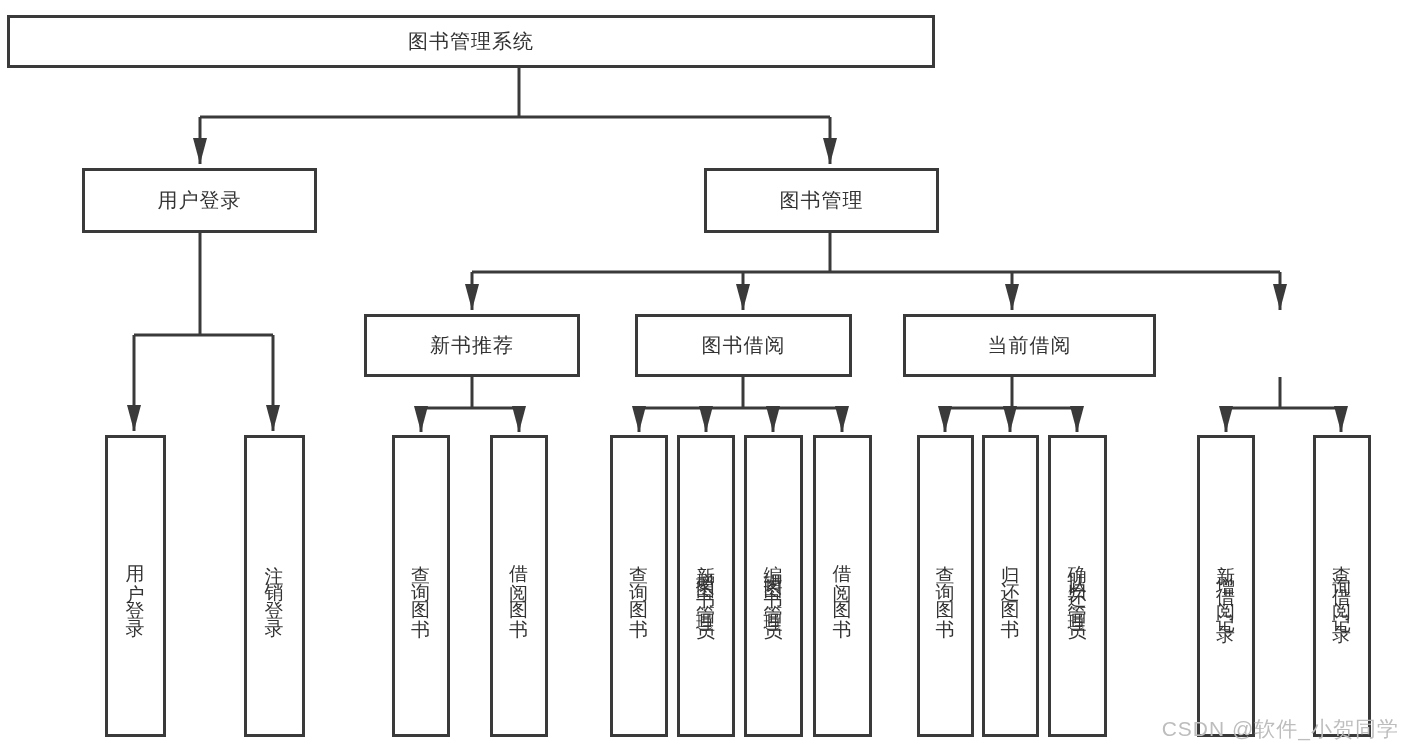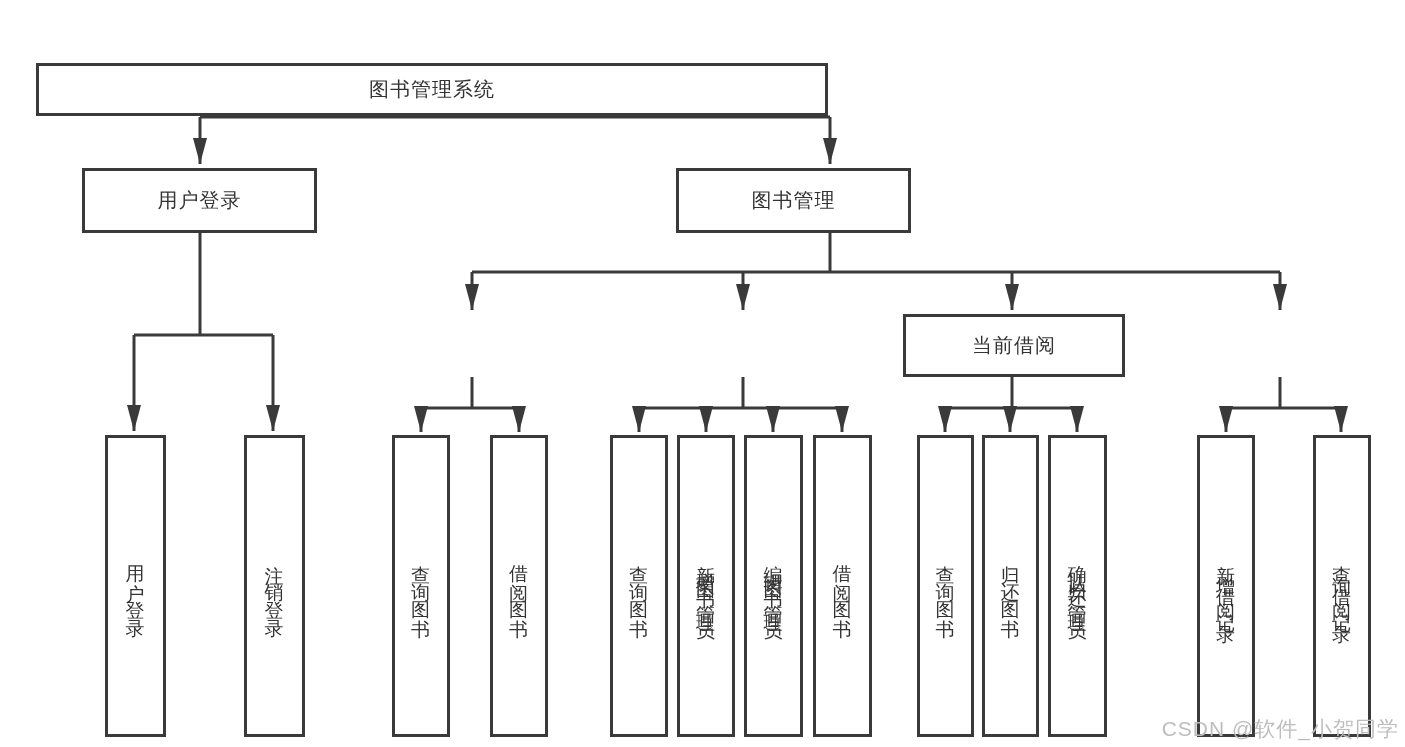--- a/index.html
+++ b/index.html
@@ -104,26 +104,28 @@
       <line x1="1010" y1="408" x2="1010" y2="432" marker-end="url(#arrowhead)"></line>
       <line x1="1077" y1="408" x2="1077" y2="432" marker-end="url(#arrowhead)"></line>
 
       <line x1="1280" y1="377" x2="1280" y2="408"></line>
       <line x1="1226" y1="408" x2="1341" y2="408"></line>
       <line x1="1226" y1="408" x2="1226" y2="432" marker-end="url(#arrowhead)"></line>
       <line x1="1341" y1="408" x2="1341" y2="432" marker-end="url(#arrowhead)"></line>
     </g>
   </svg>
 
-  <div class="node hbox" style="left:36px; top:15px; width:792px; height:53px;margin-top:48px;">图书管理系统</div>
+  <div class="node hbox" style="left:7px; top:15px; width:928px; height:53px;">图书管理系统</div>
 
   <div class="node hbox" style="left:82px; top:168px; width:235px; height:65px;">用户登录</div>
-  <div class="node hbox" style="left:676px; top:168px; width:235px; height:65px;">图书管理</div>
+  <div class="node hbox" style="left:704px; top:168px; width:235px; height:65px;">图书管理</div>
 
-  <div class="node hbox" style="left:903px; top:314px; width:222px; height:63px;">当前借阅</div>
+  <div class="node hbox" style="left:364px; top:314px; width:216px; height:63px;">新书推荐</div>
+  <div class="node hbox" style="left:635px; top:314px; width:217px; height:63px;">图书借阅</div>
+  <div class="node hbox" style="left:903px; top:314px; width:253px; height:63px;">当前借阅</div>
 
   <div class="node leaf ls-short" style="left:105px; top:435px; width:61px; height:302px;">用户登录</div>
   <div class="node leaf ls-short" style="left:244px; top:435px; width:61px; height:302px;">注销登录</div>
 
   <div class="node leaf ls-short" style="left:392px; top:435px; width:58px; height:302px;">查询图书</div>
   <div class="node leaf ls-short" style="left:490px; top:435px; width:58px; height:302px;">借阅图书</div>
 
   <div class="node leaf ls-short" style="left:610px; top:435px; width:58px; height:302px;">查询图书</div>
   <div class="node leaf ls-long" style="left:677px; top:435px; width:58px; height:302px;">新增图书（管理员）</div>
   <div class="node leaf ls-long" style="left:744px; top:435px; width:59px; height:302px;">编辑图书（管理员）</div>

